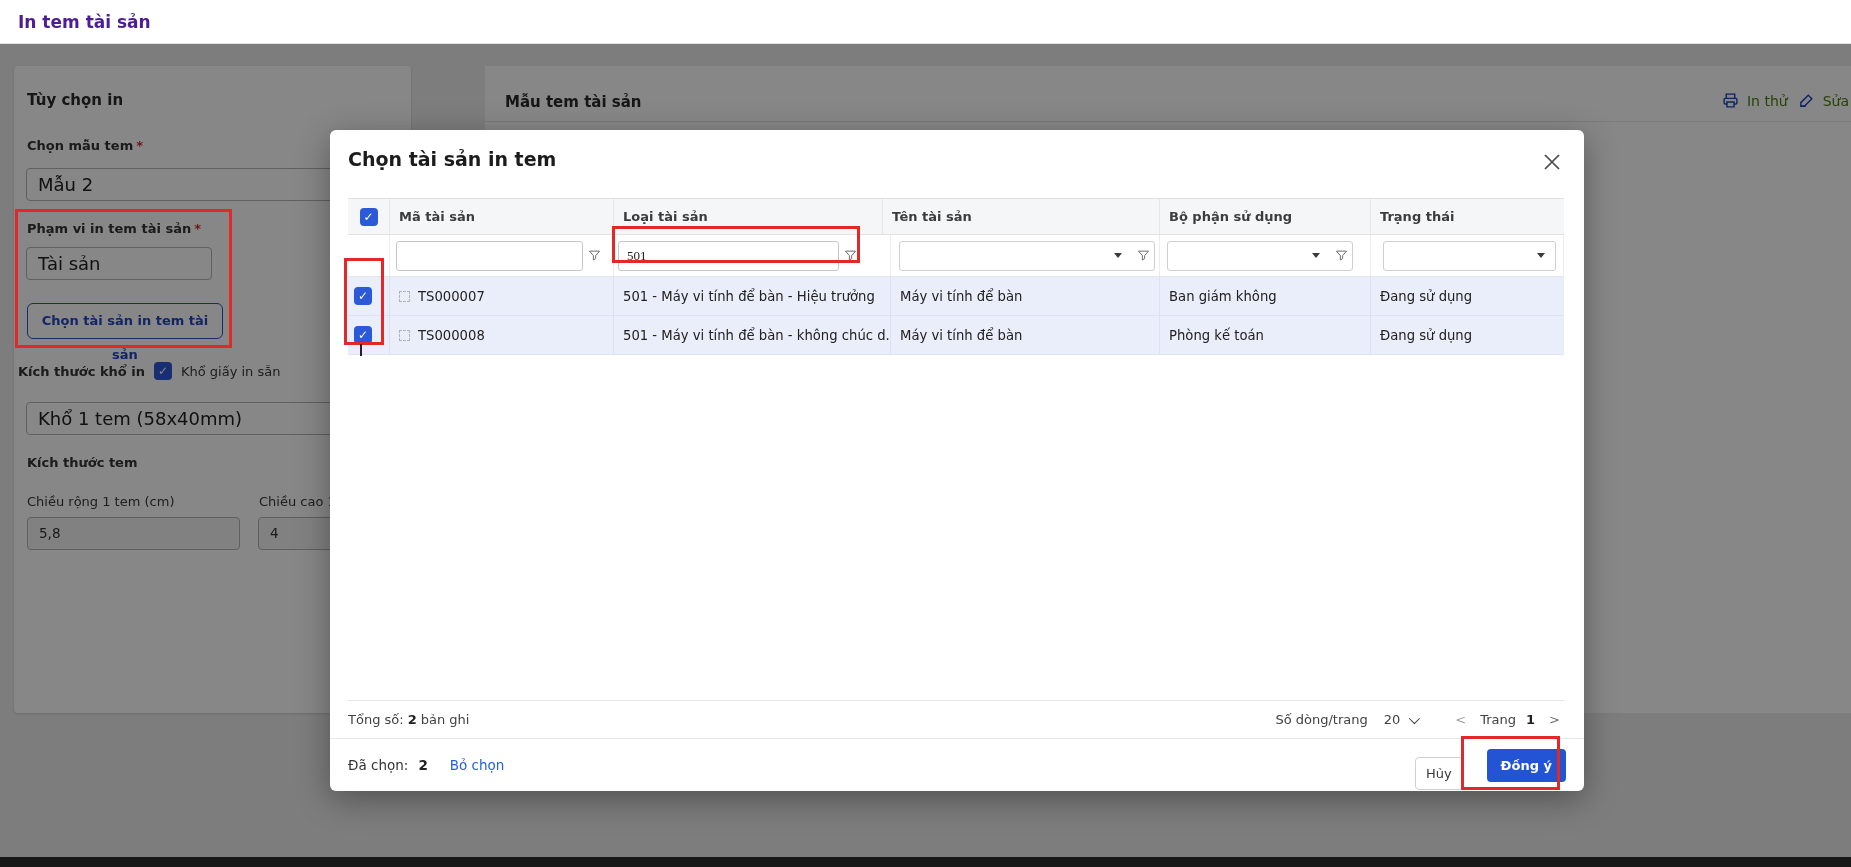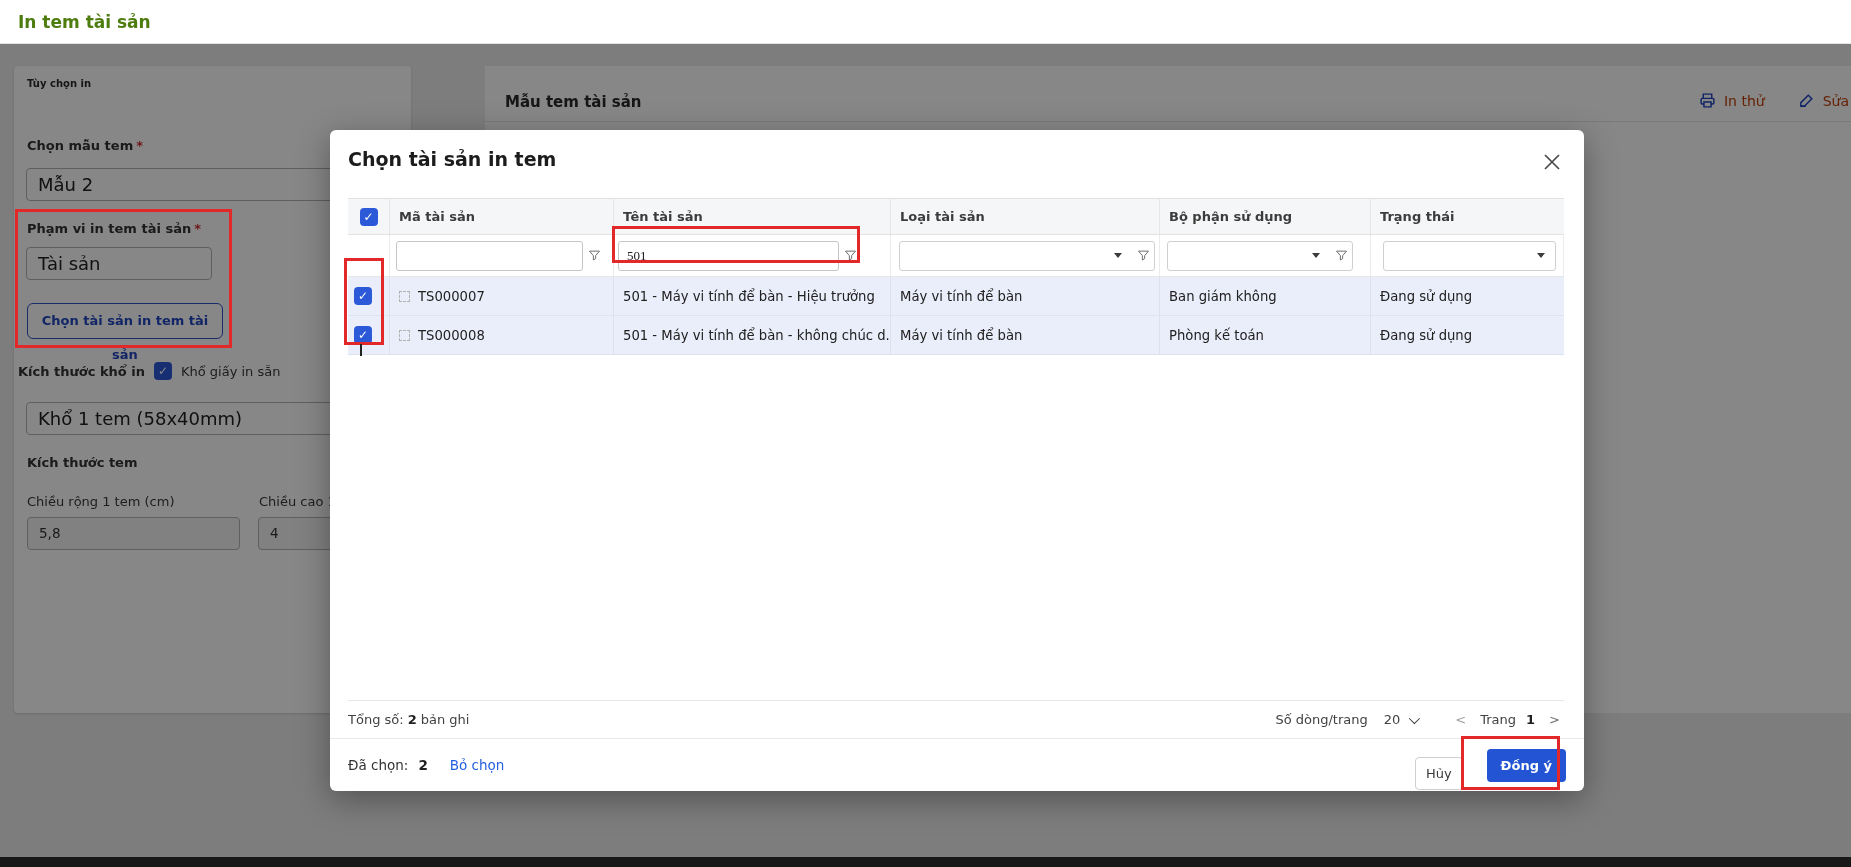--- a/index.html
+++ b/index.html
@@ -1,38 +1,38 @@
 <!DOCTYPE html>
 <html><head>
 <meta charset="utf-8">
 <style>
   * { margin:0; padding:0; box-sizing:border-box; }
   html,body { width:1851px; height:867px; overflow:hidden; }
   body { font-family:"DejaVu Sans","Liberation Sans",sans-serif; color:#212121; background:#ededed; position:relative; font-size:13px; }
 
   
   .topbar { position:absolute; left:0; top:0; width:1851px; height:44px; background:#ffffff; border-bottom:1px solid #e3e3e3; z-index:1; }
-  .page-title { position:absolute; left:18px; top:0; line-height:44px; font-size:17px; font-weight:bold; color:#4d7c0f; }
+  .page-title { position:absolute; left:18px; top:0; line-height:44px; font-size:17px; font-weight:bold; color:#4c1d95; }
 
   .page-area { position:absolute; left:0; top:44px; width:1851px; height:823px; background:#ededed; z-index:1; }
 
   .left-card { position:absolute; left:14px; top:22px; width:397px; height:647px; background:#ffffff; border-radius:4px; box-shadow:0 1px 3px rgba(0,0,0,.15); }
-  .lc-title { position:absolute; left:13px; top:12px; font-size:10px; font-weight:bold; color:#2a2a2a; }
+  .lc-title { position:absolute; left:13px; top:25px; font-size:15px; font-weight:bold; color:#2a2a2a; }
   .lc-label { position:absolute; font-size:13px; font-weight:600; color:#333; }
   .lc-label-plain { position:absolute; font-size:13px; color:#3a3a3a; }
   .req { color:#d32f2f; margin-left:3px; }
   .lc-select { position:absolute; height:33px; border:1px solid #b4b4b4; border-radius:4px; background:#fff; line-height:31px; padding-left:11px; font-size:18px; color:#212121; }
   .lc-btn { position:absolute; left:13px; top:237px; width:196px; height:36px; border:1px solid #2d53c4; border-radius:6px; background:#fff; color:#2347c0; font-weight:600; font-size:13px; text-align:center; line-height:34px; }
   .ck-row { position:absolute; left:4px; top:296px; display:flex; align-items:center; gap:9px; }
   .lc-input { position:absolute; height:33px; border:1px solid #b4b4b4; border-radius:4px; background:#f3f3f3; line-height:31px; padding-left:11px; font-size:13.5px; color:#333; }
 
   .right-panel { position:absolute; left:485px; top:22px; width:1366px; height:647px; background:#ffffff; }
   .rp-header { position:absolute; left:0; top:0; width:100%; height:56px; border-bottom:1px solid #e6e6e6; }
   .rp-title { position:absolute; left:20px; top:27px; font-size:15px; font-weight:bold; color:#2a2a2a; }
-  .rp-actions { position:absolute; right:2px; top:26px; display:flex; gap:33px; align-items:center; color:#c2410c; font-size:14px; }
+  .rp-actions { position:absolute; right:2px; top:26px; display:flex; gap:10px; align-items:center; color:#4d7c0f; font-size:14px; }
   .rp-action { display:flex; align-items:center; gap:8px; white-space:nowrap; }
 
   .bottom-strip { position:absolute; left:0; bottom:0; width:100%; height:10px; background:#2e2e2e; }
 
   
   .overlay { position:absolute; left:0; top:44px; width:1851px; height:823px; background:rgba(0,0,0,0.47); z-index:5; }
 
   
   .modal { position:absolute; left:330px; top:130px; width:1254px; height:661px; background:#ffffff; border-radius:6px; box-shadow:0 8px 32px rgba(0,0,0,.35); z-index:10; }
   .modal-title { position:absolute; left:18px; top:18px; font-size:19px; font-weight:bold; color:#1c1c1c; }
@@ -161,22 +161,22 @@
       </svg>
   </div>
 
   <div class="table">
 
     <div class="trh">
       <div class="cell c0">
         <span class="checkbox"></span>
       </div>
       <div class="cell c1">Mã tài sản</div>
+      <div class="cell c3">Loại tài sản</div>
       <div class="cell c2">Tên tài sản</div>
-      <div class="cell c3">Loại tài sản</div>
       <div class="cell c4">Bộ phận sử dụng</div>
       <div class="cell c5">Trạng thái</div>
     </div>
 
     <div class="trf">
       <div class="cell c0"></div>
       <div class="cell c1">
         <input class="flt-input" style="margin-left: 6px; width: 187px;" value="">
         <span class="funnel">
           <svg width="15" height="15" viewBox="0 0 24 24" fill="none" stroke="#6e6e6e" stroke-width="1.6">

